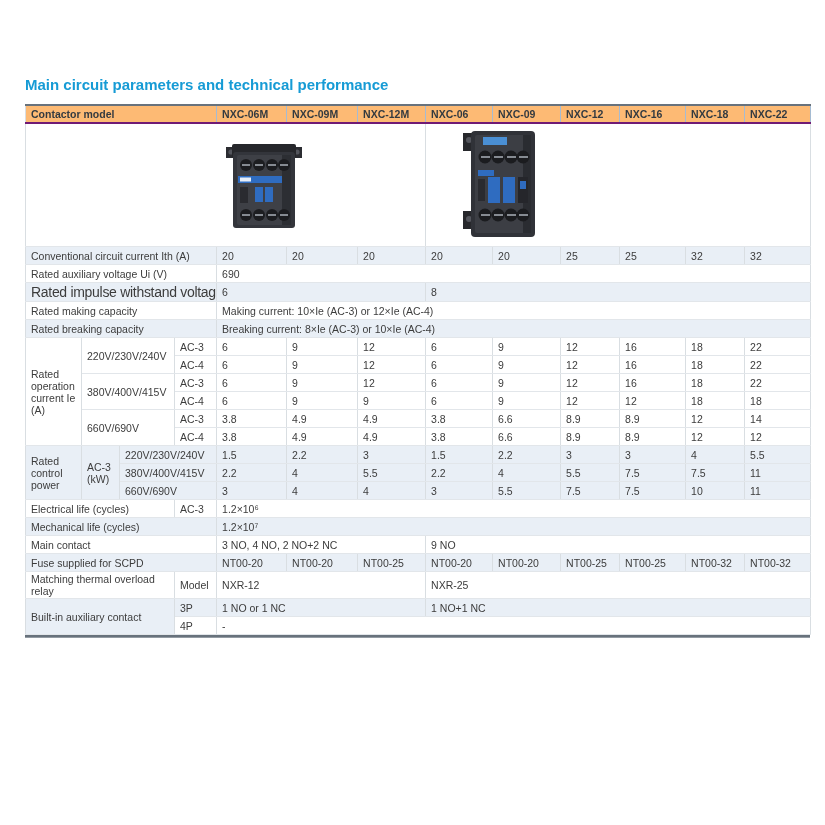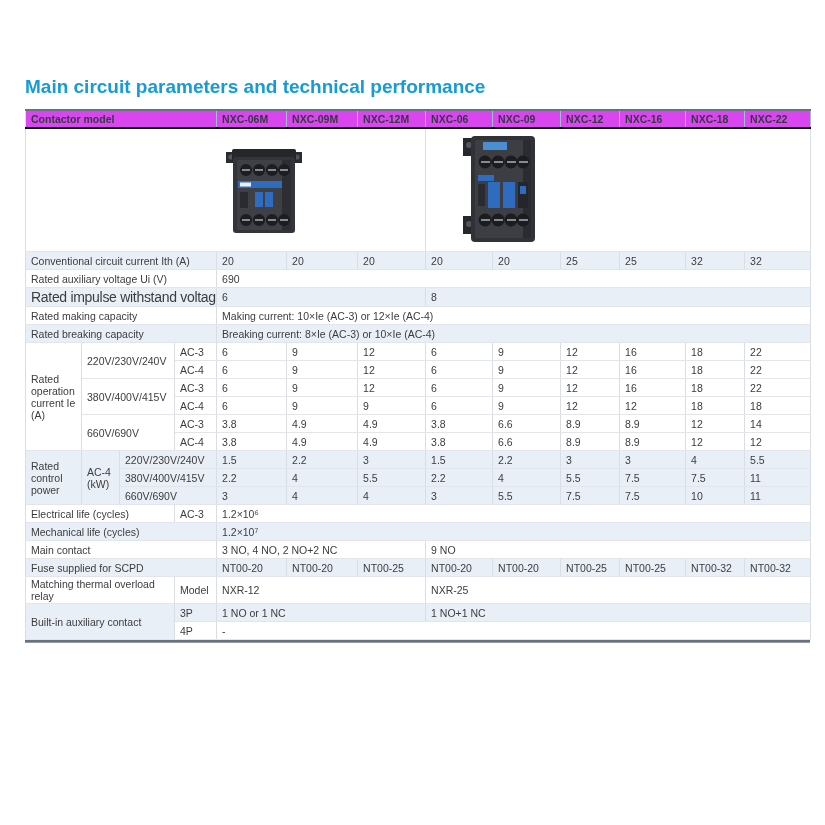--- a/index.html
+++ b/index.html
@@ -11,21 +11,21 @@
     color: #3a3a3a;
     overflow: hidden;
   }
   .content { margin: 0 15px 0 25px; padding-top: 76px; }
 
   .page-title {
     font-size: 24px; font-weight: 700; color: #353535;
     margin: 0 0 26px 0; letter-spacing: 0.2px;
   }
   .section-title {
-    font-size: 19px; font-weight: 700; color: #169bd5;
+    font-size: 15px; font-weight: 700; color: #169bd5;
     margin: 0 0 11px 0;
   }
 
   table.params {
     width: 785px;
     border-collapse: collapse;
     table-layout: fixed;
     font-size: 10.5px;
     color: #3c3c3c;
     border-top: 2px solid #68727c;
@@ -33,25 +33,25 @@
     border-right: 1px solid #d9dee2;
   }
   table.params th, table.params td {
     padding: 1px 5px;
     height: 18px;
     text-align: left;
     vertical-align: middle;
     overflow: hidden;
   }
   table.params thead th {
-    background: #d946ef;
+    background: #fdba74;
     font-weight: 700;
     color: #333a40;
     border-right: 1px solid #a5bbd2;
-    border-bottom: 2px solid #000000;
+    border-bottom: 2px solid #701a75;
     white-space: nowrap;
   }
   table.params td {
     background: #ffffff;
     border-right: 1px solid #d9dee2;
     border-bottom: 1px solid #e2e6ea;
   }
   table.params tr.shade td { background: #e9eff6; }
   td.condensed { font-size: 14px; letter-spacing: -0.3px; white-space: nowrap; }
   td.lbl { color: #3c3c3c; }
@@ -288,21 +288,21 @@
           <td>4.9</td>
           <td>3.8</td>
           <td>6.6</td>
           <td>8.9</td>
           <td>8.9</td>
           <td>12</td>
           <td>12</td>
         </tr>
         <tr class="shade">
           <td rowspan="3" class="lbl">Rated control power</td>
-          <td rowspan="3">AC-4 (kW)</td>
+          <td rowspan="3">AC-3 (kW)</td>
           <td colspan="2">220V/230V/240V</td>
           <td>1.5</td>
           <td>2.2</td>
           <td>3</td>
           <td>1.5</td>
           <td>2.2</td>
           <td>3</td>
           <td>3</td>
           <td>4</td>
           <td>5.5</td>

